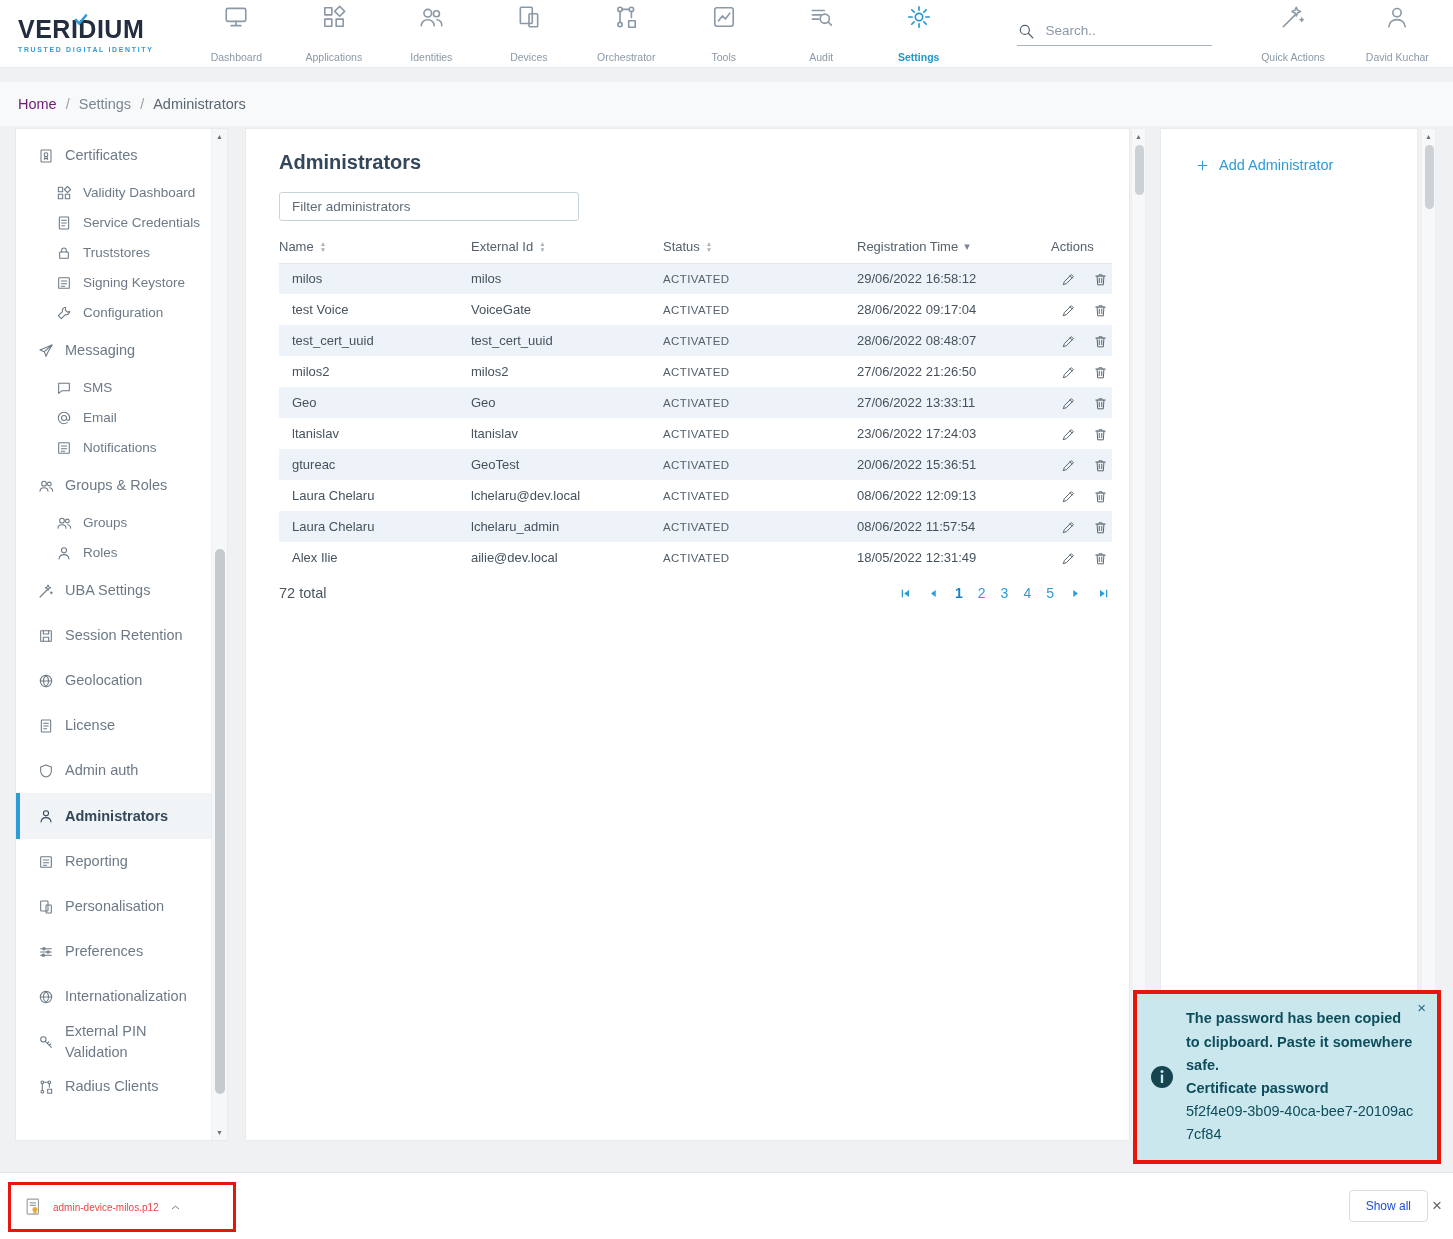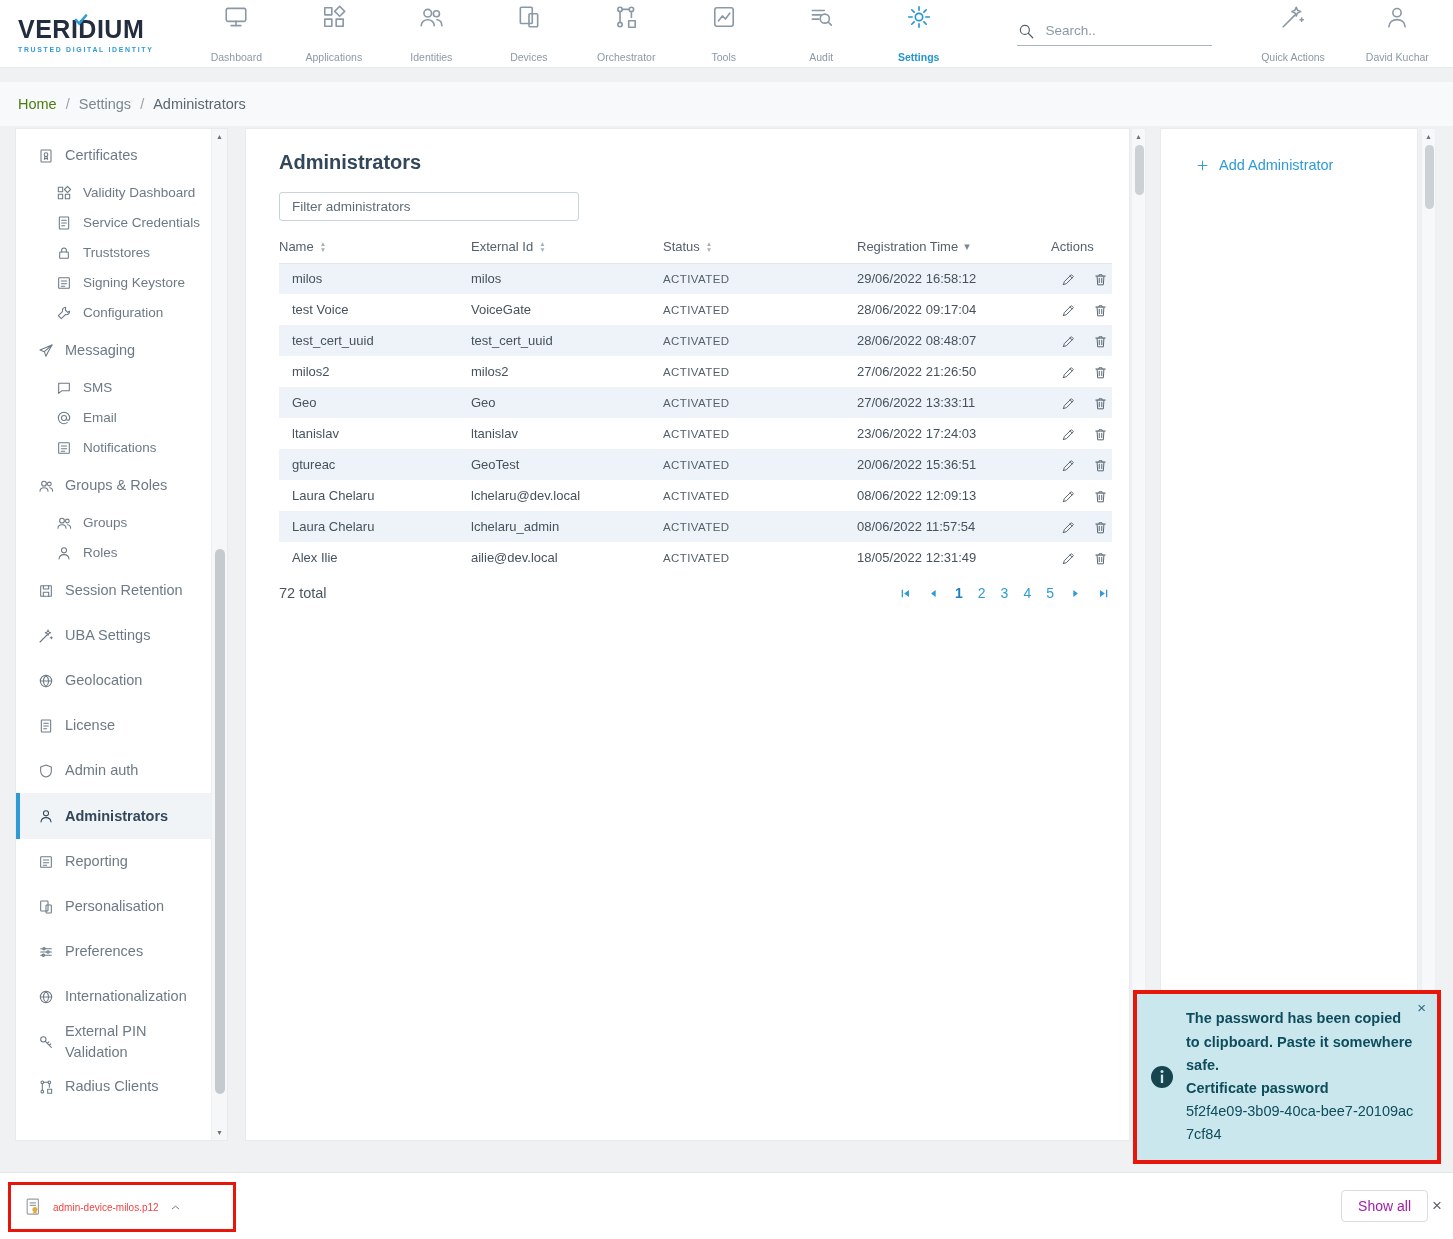--- a/index.html
+++ b/index.html
@@ -22,21 +22,21 @@
   .nav-item.active .nav-label { color:#2396d1; font-weight:bold; }
   .search-box { margin-left:50px; width:200px; display:flex; align-items:center; gap:10px; border-bottom:1px solid #a9b5bf; padding-bottom:5px; }
   .search-ic { width:18px; height:18px; color:#55616c; flex:none; }
   .search-input { border:none; outline:none; width:160px; font-size:13.5px; color:#404040; background:transparent; font-family:inherit; }
   .search-input::placeholder { color:#8b99a6; }
   .qa-item { margin-left:26px; width:112px; }
   .user-item { width:102px; margin-right:6px; }
 
   
   .breadcrumb { position:absolute; top:82px; left:0; right:0; height:44px; display:flex; align-items:center; gap:9px; padding-left:18px; font-size:14.5px; background:#f7f9fa; }
-  .bc-home { color:#4d7c0f; cursor:pointer; }
+  .bc-home { color:#701a75; cursor:pointer; }
   .bc-sep { color:#98a3ad; }
   .bc-mid { color:#7b8792; }
   .bc-cur { color:#5a6671; }
 
   
   .card { position:absolute; background:#fff; border:1px solid #e7ebee; }
 
   
   .sidebar-card { left:15px; top:128px; width:213px; height:1013px; overflow:hidden; }
   .sb-content { position:absolute; left:0; top:4px; right:16px; }
@@ -90,21 +90,21 @@
   .toast-body { font-size:14.5px; font-weight:bold; color:#0d4d5c; line-height:1.6; padding-right:8px; }
   .toast-uuid { font-weight:normal; word-break:break-all; }
   .toast-close { position:absolute; top:5px; right:11px; font-size:15px; color:#2a6a78; cursor:pointer; }
 
   
   .dl-bar { position:absolute; left:0; top:1172px; width:1453px; height:67px; background:#fff; border-top:1px solid #e3e6e9; z-index:4; }
   .dl-chip { position:absolute; left:8px; top:9px; width:228px; height:50px; border:3px solid #e8150b; background:#fff; display:flex; align-items:center; gap:10px; padding:0 10px 0 12px; cursor:pointer; }
   .dl-file-ic { width:20px; height:20px; flex:none; }
   .dl-name { font-size:10px; color:#ef4444; white-space:nowrap; }
   .dl-caret { width:13px; height:13px; color:#5f6368; stroke-width:2; cursor:pointer; flex:none; }
-  .show-all-btn { position:absolute; right:25px; top:17px; height:32px; padding:0 16px; background:#fff; border:1px solid #dadce0; border-radius:4px; color:#a21caf; font-size:14px; font-family:inherit; cursor:pointer; }
+  .show-all-btn { position:absolute; right:25px; top:17px; height:32px; padding:0 16px; background:#fff; border:1px solid #dadce0; border-radius:4px; color:#1d4ed8; font-size:12px; font-family:inherit; cursor:pointer; }
   .dl-close { position:absolute; right:4px; top:50%; transform:translateY(-50%); width:24px; text-align:center; font-size:17px; color:#5f6368; cursor:pointer; }
 </style>
 </head>
 <body>
 
 <svg width="0" height="0" style="position:absolute" aria-hidden="true">
   <symbol id="i-monitor" viewBox="0 0 24 24">
       <rect x="3" y="4" width="18" height="12" rx="1.5"></rect>
       <path d="M12 16v4M7.5 20h9"></path>
     </symbol>
@@ -403,29 +403,29 @@
         <span>Groups</span>
       </div>
     <div class="sb-item lvl1">
         <svg class="ic sb-ic" viewBox="0 0 24 24">
           <use href="#i-person"></use>
         </svg>
         <span>Roles</span>
       </div>
     <div class="sb-item lvl0">
         <svg class="ic sb-ic" viewBox="0 0 24 24">
+          <use href="#i-wand"></use>
+        </svg>
+        <span>UBA Settings</span>
+      </div>
+    <div class="sb-item lvl0">
+        <svg class="ic sb-ic" viewBox="0 0 24 24">
           <use href="#i-save"></use>
         </svg>
         <span>Session Retention</span>
-      </div>
-    <div class="sb-item lvl0">
-        <svg class="ic sb-ic" viewBox="0 0 24 24">
-          <use href="#i-wand"></use>
-        </svg>
-        <span>UBA Settings</span>
       </div>
     <div class="sb-item lvl0">
         <svg class="ic sb-ic" viewBox="0 0 24 24">
           <use href="#i-globe"></use>
         </svg>
         <span>Geolocation</span>
       </div>
     <div class="sb-item lvl0">
         <svg class="ic sb-ic" viewBox="0 0 24 24">
           <use href="#i-doc"></use>

